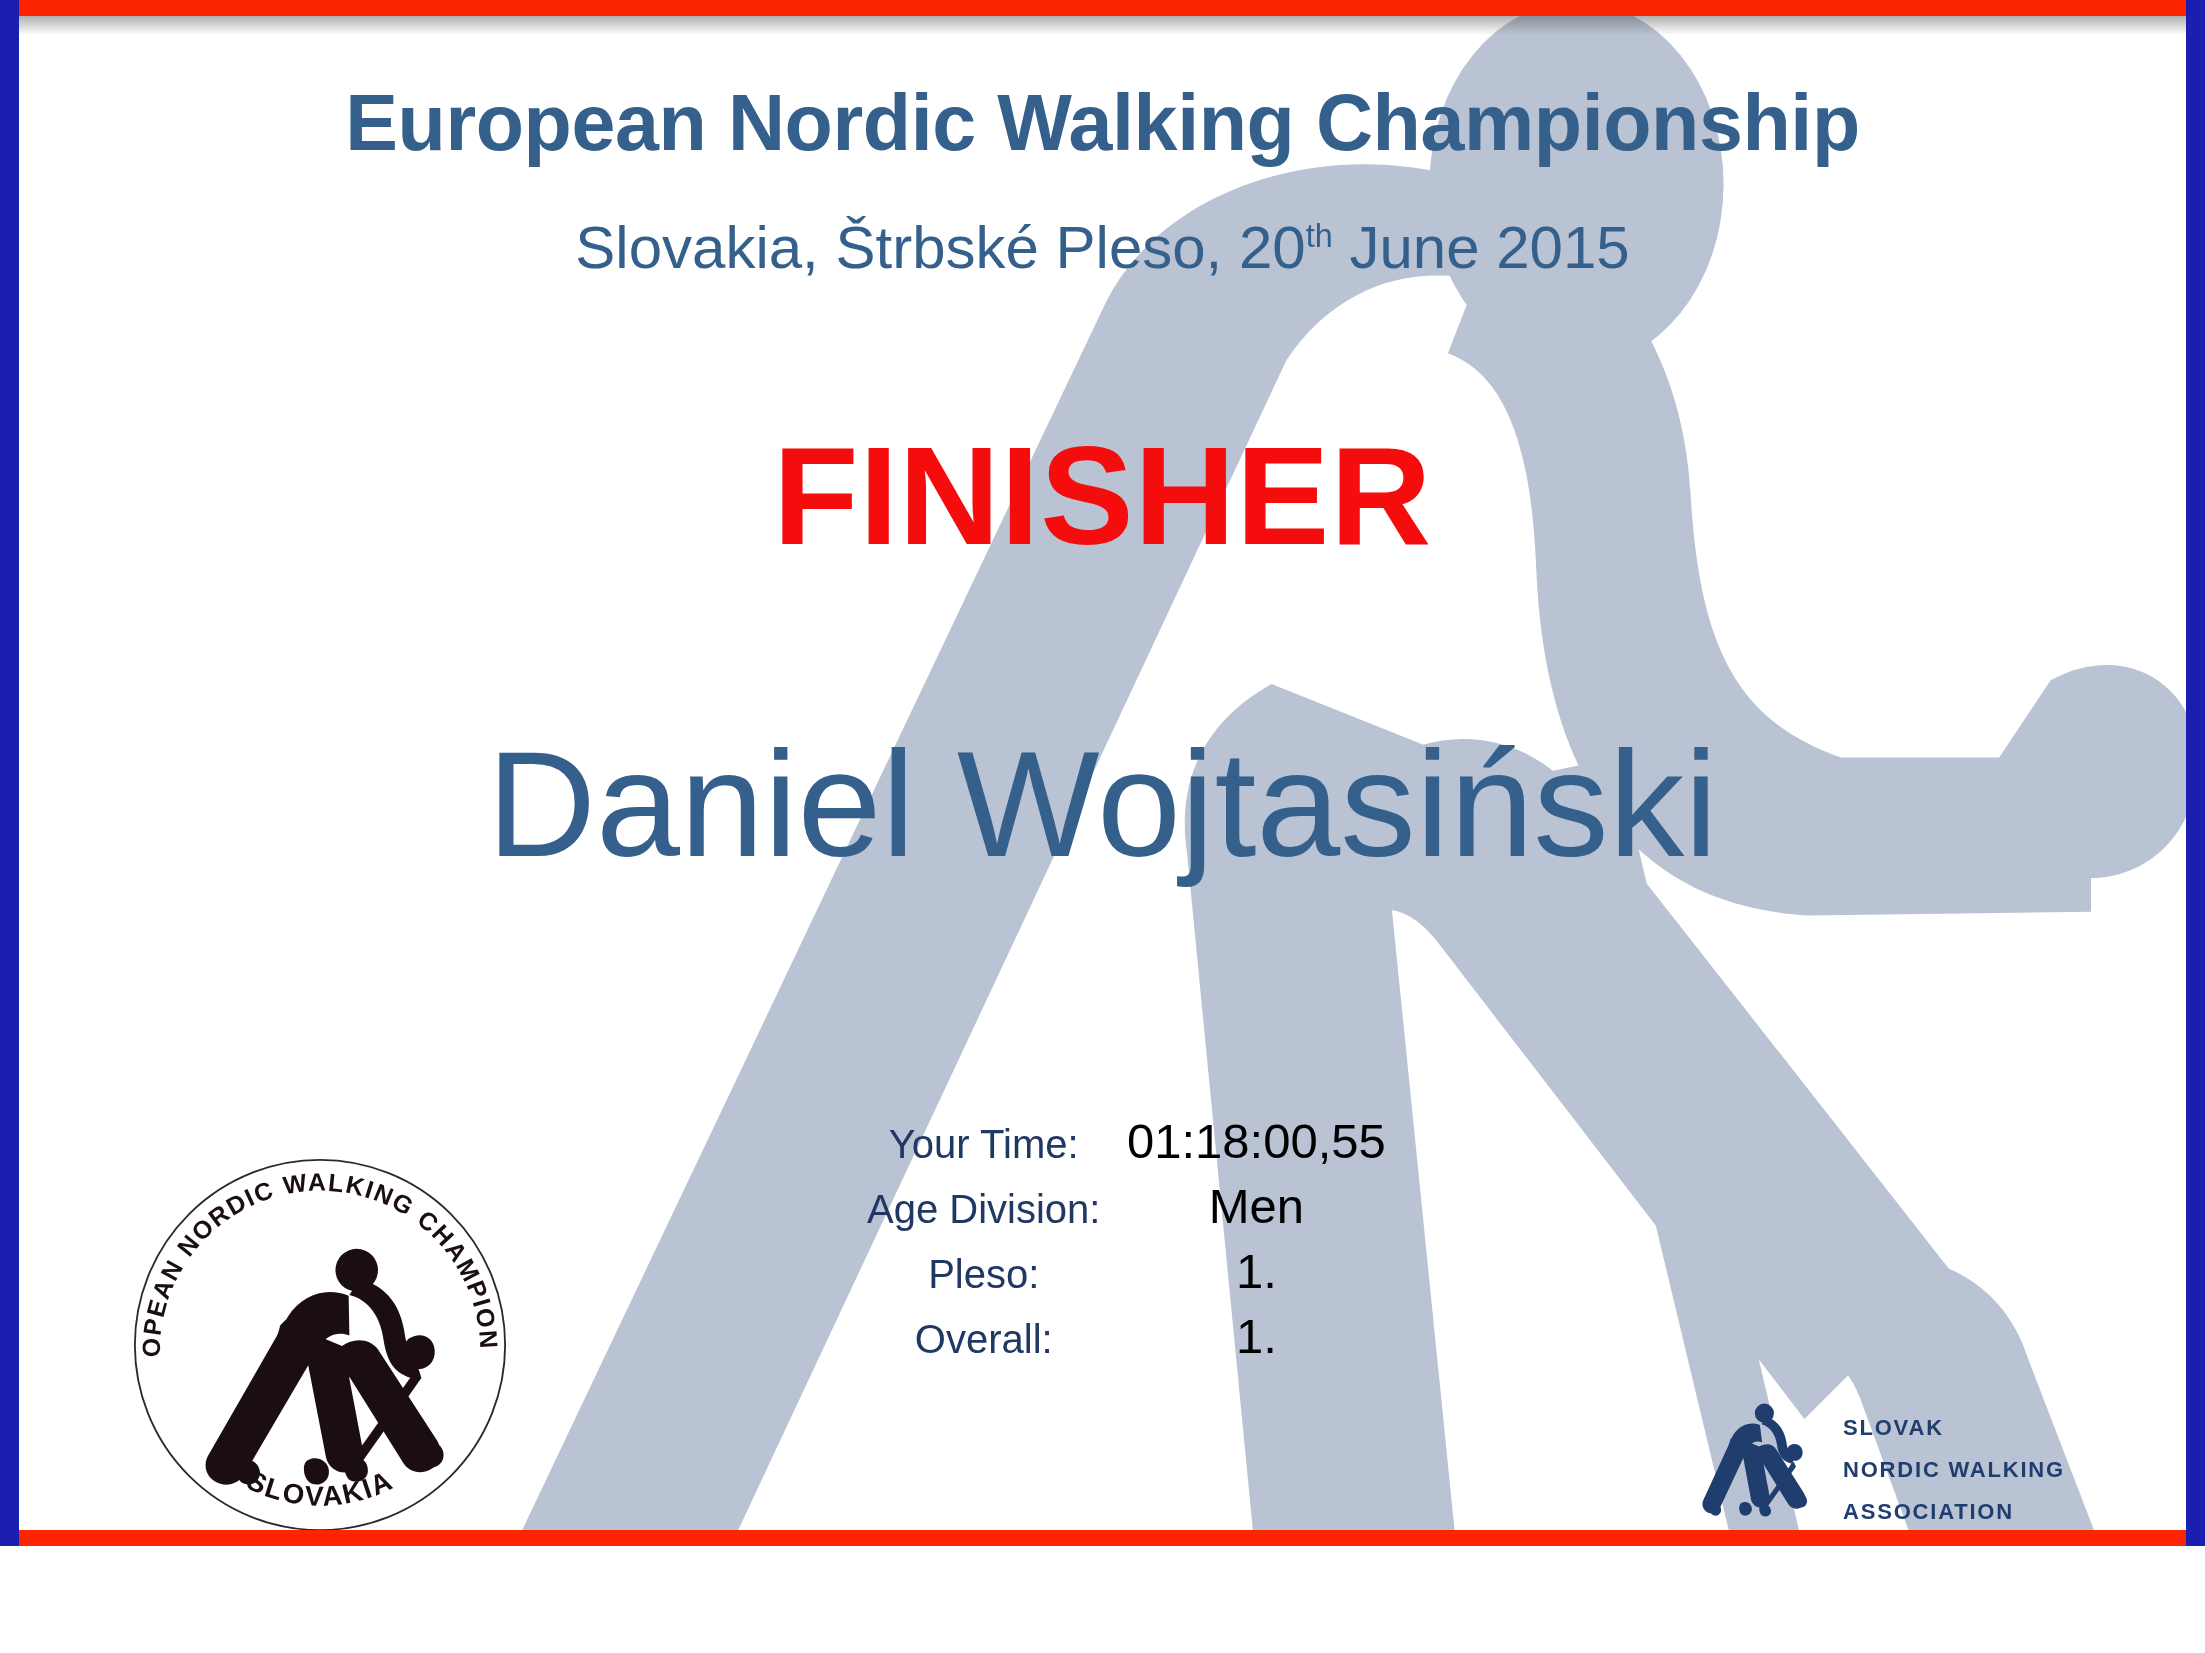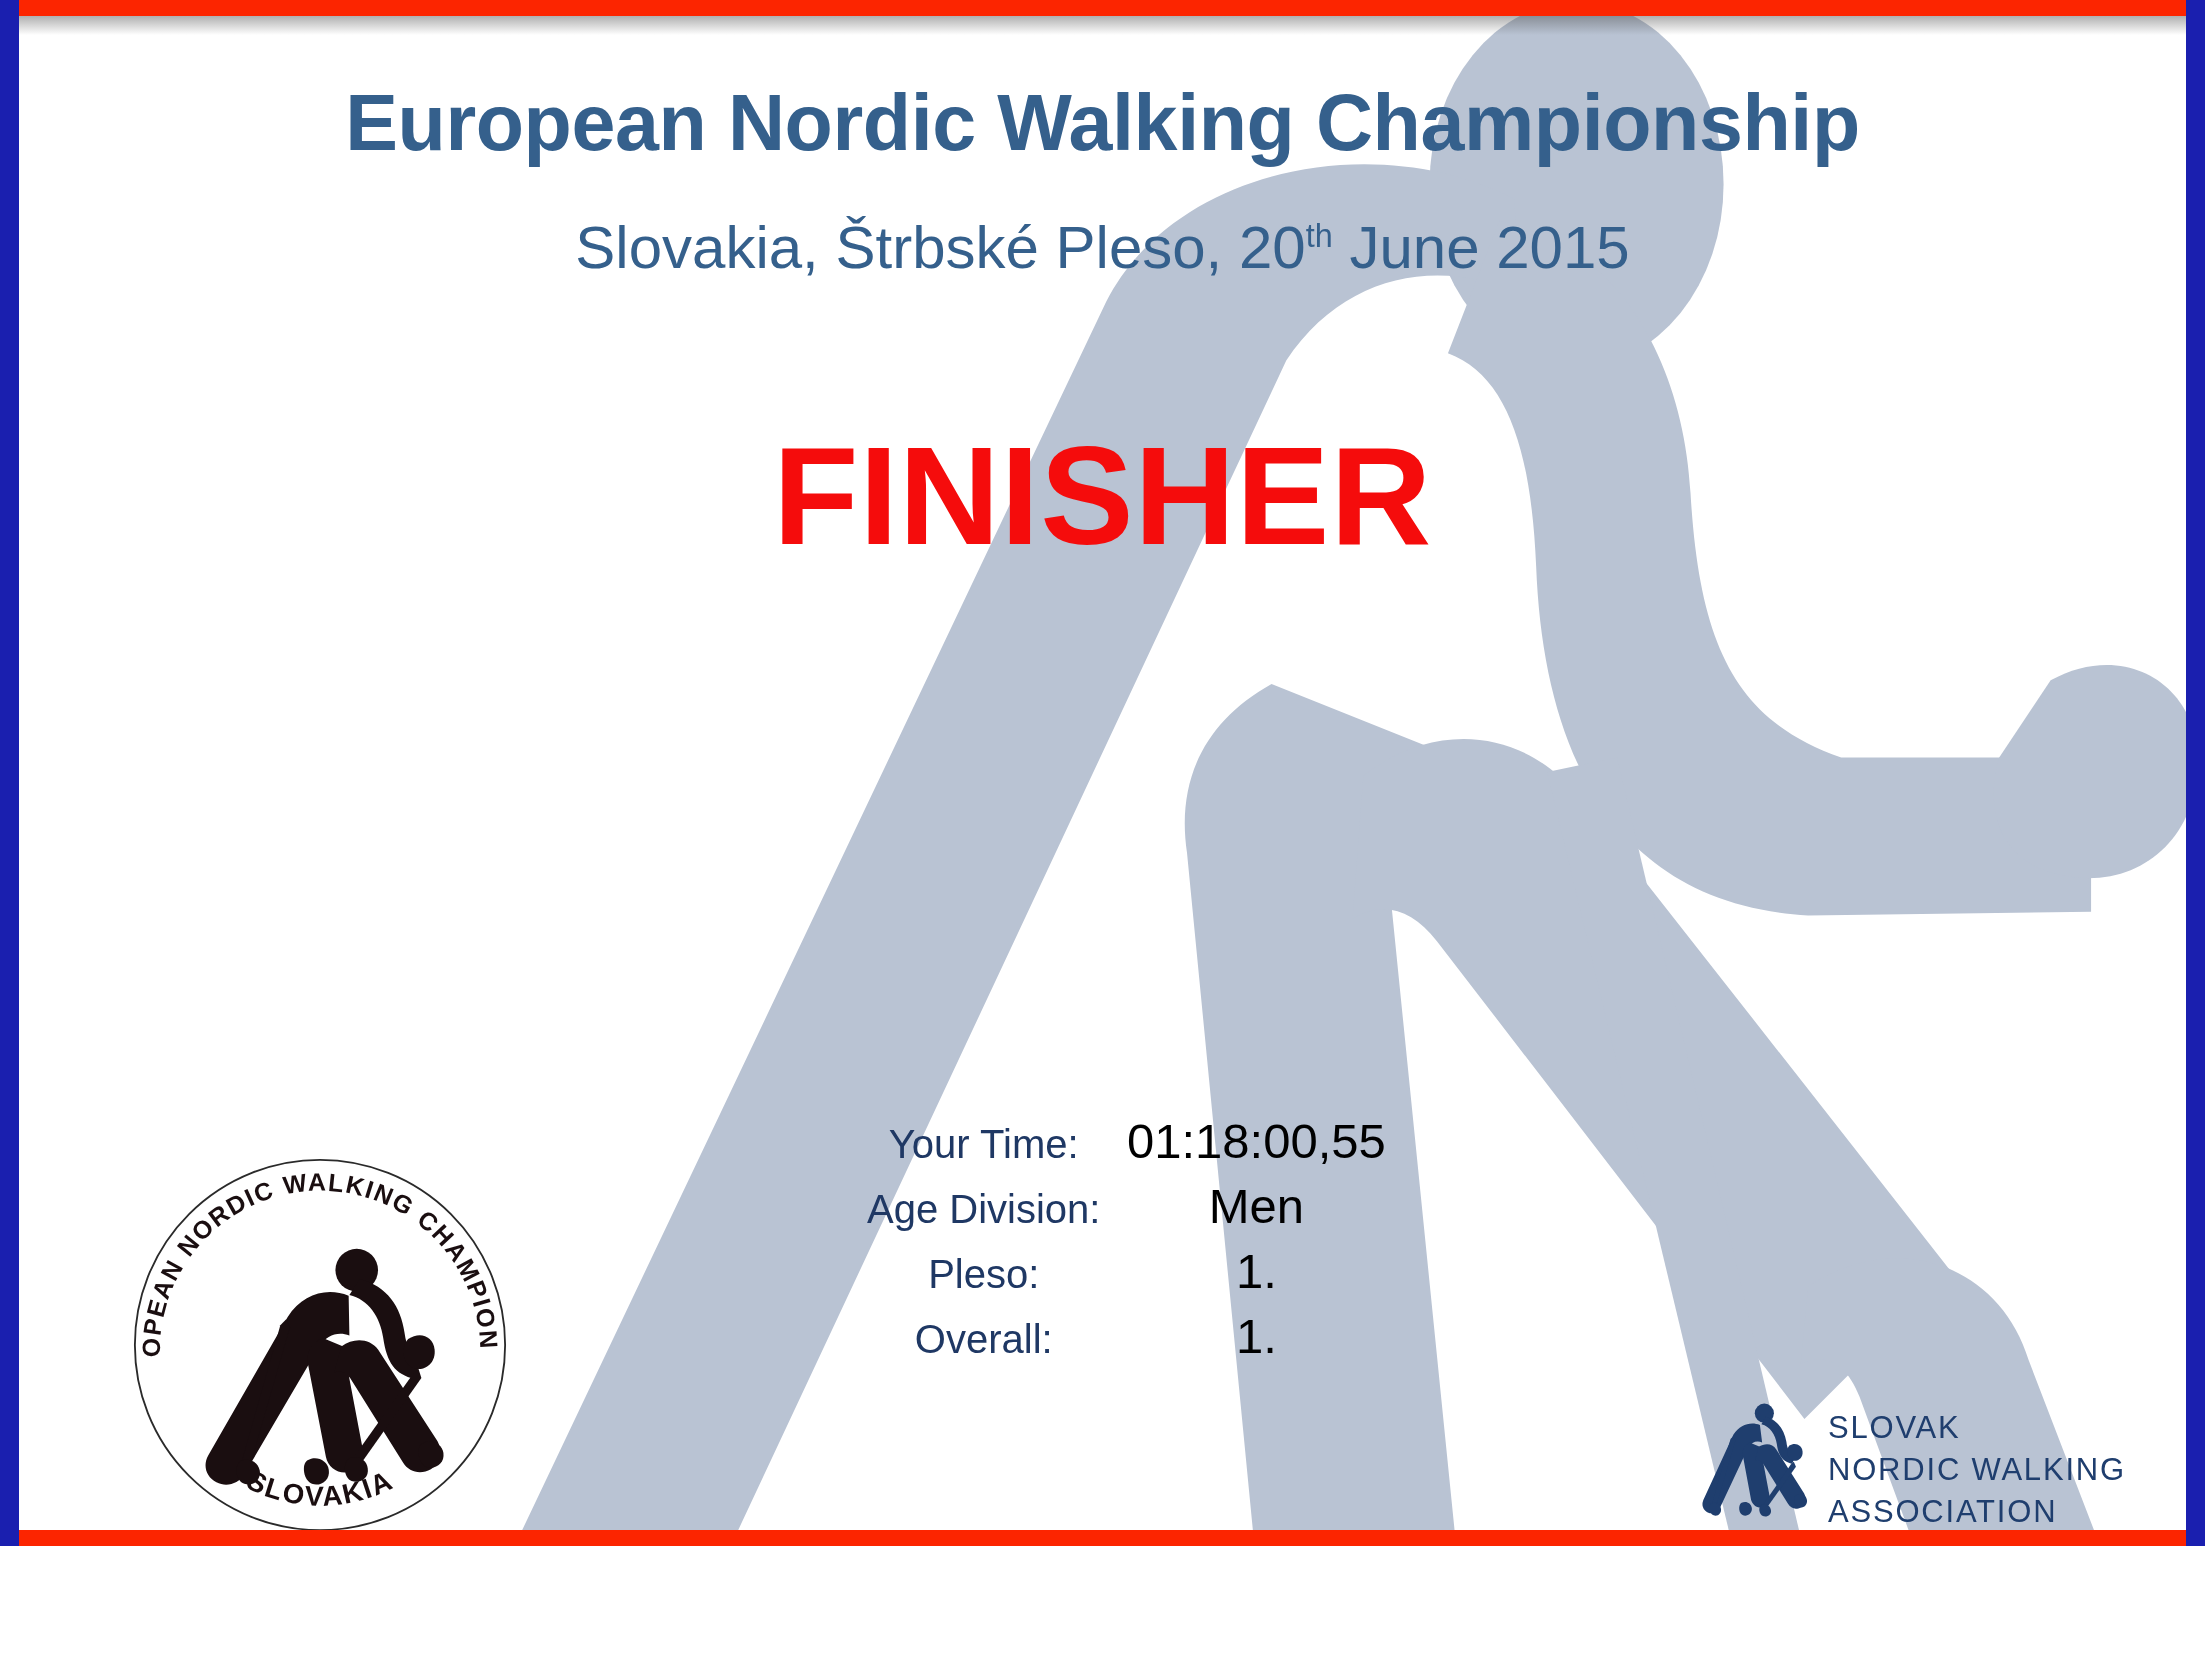--- a/index.html
+++ b/index.html
@@ -182,26 +182,26 @@
     display: flex;
     align-items: center;
   }
   .assoc-mark {
     width: 129px;
     height: 147px;
     flex: 0 0 auto;
   }
   .assoc-mark svg { display:block; width:100%; height:100%; }
   .assoc-text {
-    margin-left: 1px;
+    margin-left: 16px;
     color: #1F3E6E;
-    font-size: 31px;
+    font-size: 22px;
     line-height: 42px;
     letter-spacing: 1.8px;
-    font-weight: 400;
+    font-weight: 700;
     white-space: nowrap;
   }
 </style>
 </head>
 <body>
 
 <div class="certificate">
 
   <div class="watermark">
     <svg viewBox="0 0 2400 2270" xmlns="http://www.w3.org/2000/svg" aria-hidden="true">
@@ -265,20 +265,21 @@
   <div class="content">
 
     <div class="title">European Nordic Walking Championship</div>
 
     <div class="subtitle">
       <span>Slovakia, Štrbské Pleso, 20</span><sup>th</sup><span> June 2015</span>
     </div>
 
     <div class="finisher">FINISHER</div>
 
+    <div class="athlete-name">Daniel Wojtasiński</div>
 
     <div class="results">
       <table>
         <tbody>
           <tr>
             <td class="label">Your Time:</td>
             <td class="value">01:18:00,55</td>
           </tr>
           <tr>
             <td class="label">Age Division:</td>

